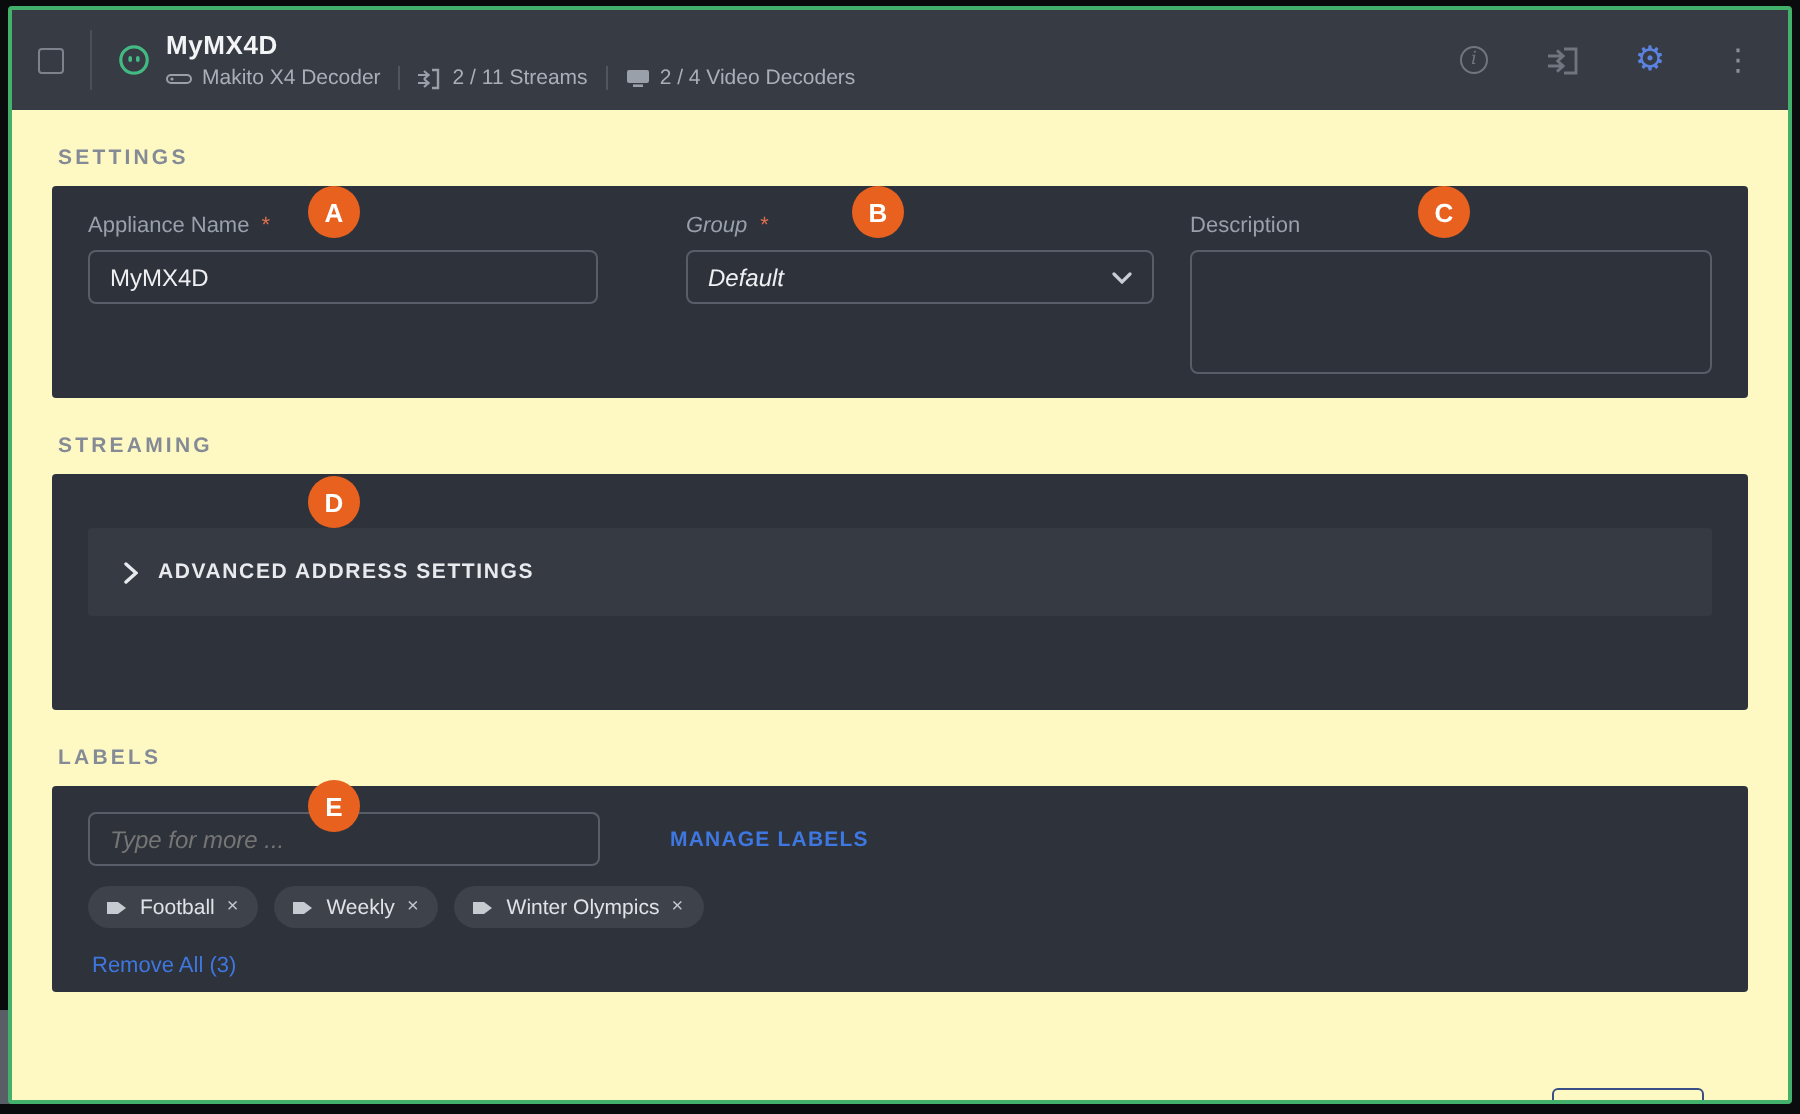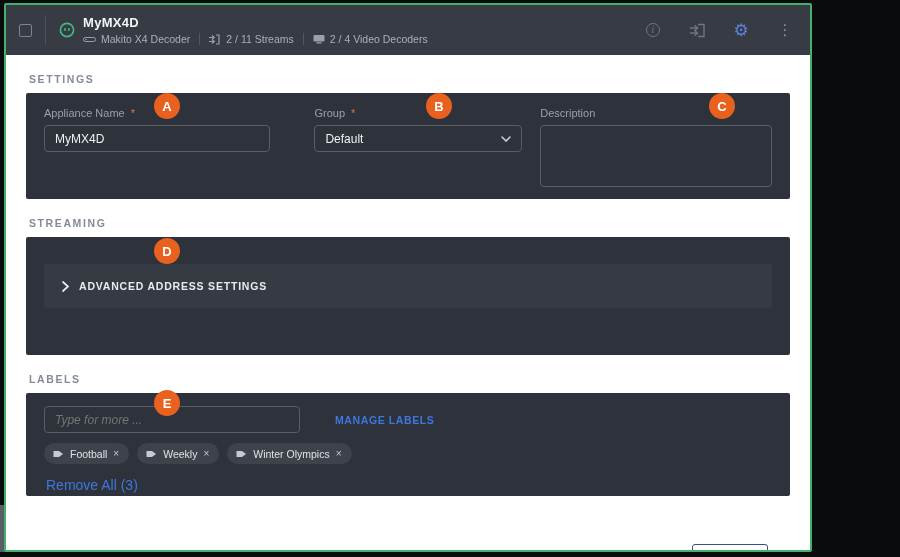--- a/index.html
+++ b/index.html
@@ -1,20 +1,20 @@
 <!DOCTYPE html>
 <html><head>
 <meta charset="utf-8">
 <style>
   * { margin:0; padding:0; box-sizing:border-box; }
   html,body { width:900px; height:557px; background:#0a0b0d; overflow:hidden;
     font-family:"Liberation Sans","DejaVu Sans",sans-serif; }
   .stage { position:relative; width:900px; height:557px; background:#0a0b0d; }
-  .panel { position:absolute; left:4px; top:3px; width:808px; height:549px;
-    border:2px solid #43b06c; background:#ffffff; border-radius:2px; overflow:hidden; }
+  .panel { position:absolute; left:4px; top:3px; width:892px; height:549px;
+    border:2px solid #43b06c; background:#fef9c3; border-radius:2px; overflow:hidden; }
   .page-scroll { position:absolute; left:0; top:505px; width:6px; height:47px; background:#595e66; }
 
   
   .hdr { height:50px; background:#373b43; display:flex; align-items:center; padding:0 16px 0 13px; }
   .cbx { width:13px; height:13px; border:1.5px solid #7d838d; border-radius:2px; flex:0 0 auto; }
   .hdr-div { width:1px; height:30px; background:#4a4f58; margin:0 13px; }
   .status-ic { width:16px; height:16px; margin-right:8px; flex:0 0 auto; }
   .ttl-stack { display:flex; flex-direction:column; gap:3px; }
   .ttl { color:#f2f4f6; font-size:13px; font-weight:bold; letter-spacing:.3px; }
   .sub { display:flex; align-items:center; color:#a9afb9; font-size:10.5px; }
@@ -35,21 +35,21 @@
   .req { color:#e0704f; margin-left:1px; }
   .tbox { background:transparent; border:1px solid #585e69; border-radius:4px; height:27px;
     color:#eef0f3; font-size:12px; padding:0 10px; width:100%; outline:none;
     font-family:"Liberation Sans","DejaVu Sans",sans-serif; }
   .row { display:flex; align-items:flex-start; }
   .badge { position:absolute; width:26px; height:26px; border-radius:50%; background:#e8611f;
     color:#fff; font-size:13px; font-weight:bold; display:flex; align-items:center; justify-content:center; top:0; }
 
   
   .col-a { width:256px; }
-  .col-b { width:235px; margin-left:44px; }
+  .col-b { width:235px; margin-left:44px;font-style:italic; }
   .col-c { width:262px; margin-left:18px; }
   .selbox { border:1px solid #585e69; border-radius:4px; height:27px; display:flex; align-items:center;
     justify-content:space-between; padding:0 10px; color:#eef0f3; font-size:12px; cursor:pointer;gap:32px; }
   .descbox { background:transparent; border:1px solid #585e69; border-radius:4px; height:62px; width:100%;
     resize:none; outline:none; color:#eef0f3; font-size:12px; padding:6px 10px;
     font-family:"Liberation Sans","DejaVu Sans",sans-serif; }
 
   .help-circ { width:12px; height:12px; border-radius:50%; background:#6e747e; color:#2e323a;
     font-size:8.5px; font-weight:bold; display:flex; align-items:center; justify-content:center; }
 
@@ -57,21 +57,21 @@
     gap:10px; margin-top:14px; padding:0 18px; cursor:pointer; }
   .adv-txt { color:#e8eaee; font-size:10.5px; font-weight:bold; letter-spacing:.8px; }
 
   
   .lbl-row { display:flex; align-items:center; }
   .link { color:#3e77e0; font-size:10.5px; font-weight:bold; letter-spacing:.6px; cursor:pointer; }
   .chips { display:flex; gap:8px; margin-top:10px; }
   .chip { background:#3d424b; border-radius:11px; height:21px; display:flex; align-items:center;
     gap:6px; padding:0 10px 0 9px; color:#dfe2e7; font-size:10.5px; cursor:pointer; }
   .chip-x { color:#c3c8cf; font-size:10px; cursor:pointer; }
-  .rm-link { display:inline-block; color:#3e77e0; font-size:14px; margin-top:13px; margin-left:2px; cursor:pointer; }
+  .rm-link { display:inline-block; color:#3e77e0; font-size:11px; margin-top:13px; margin-left:2px; cursor:pointer; }
 
   
   .foot { display:flex; justify-content:flex-end; gap:10px; padding:20px 22px 0 0; }
   .btn { height:24px; border-radius:3px; font-size:10px; font-weight:bold; letter-spacing:.8px;
     display:flex; align-items:center; justify-content:center; cursor:pointer; padding:0 14px;
     font-family:"Liberation Sans","DejaVu Sans",sans-serif; }
   .btn-ghost { border:1px solid #3a4f86; color:#4479e0; background:transparent;margin-top:28px; }
   .btn-primary { background:#2d6ce5; color:#fff; border:none; }
 
   svg { display:block; }

